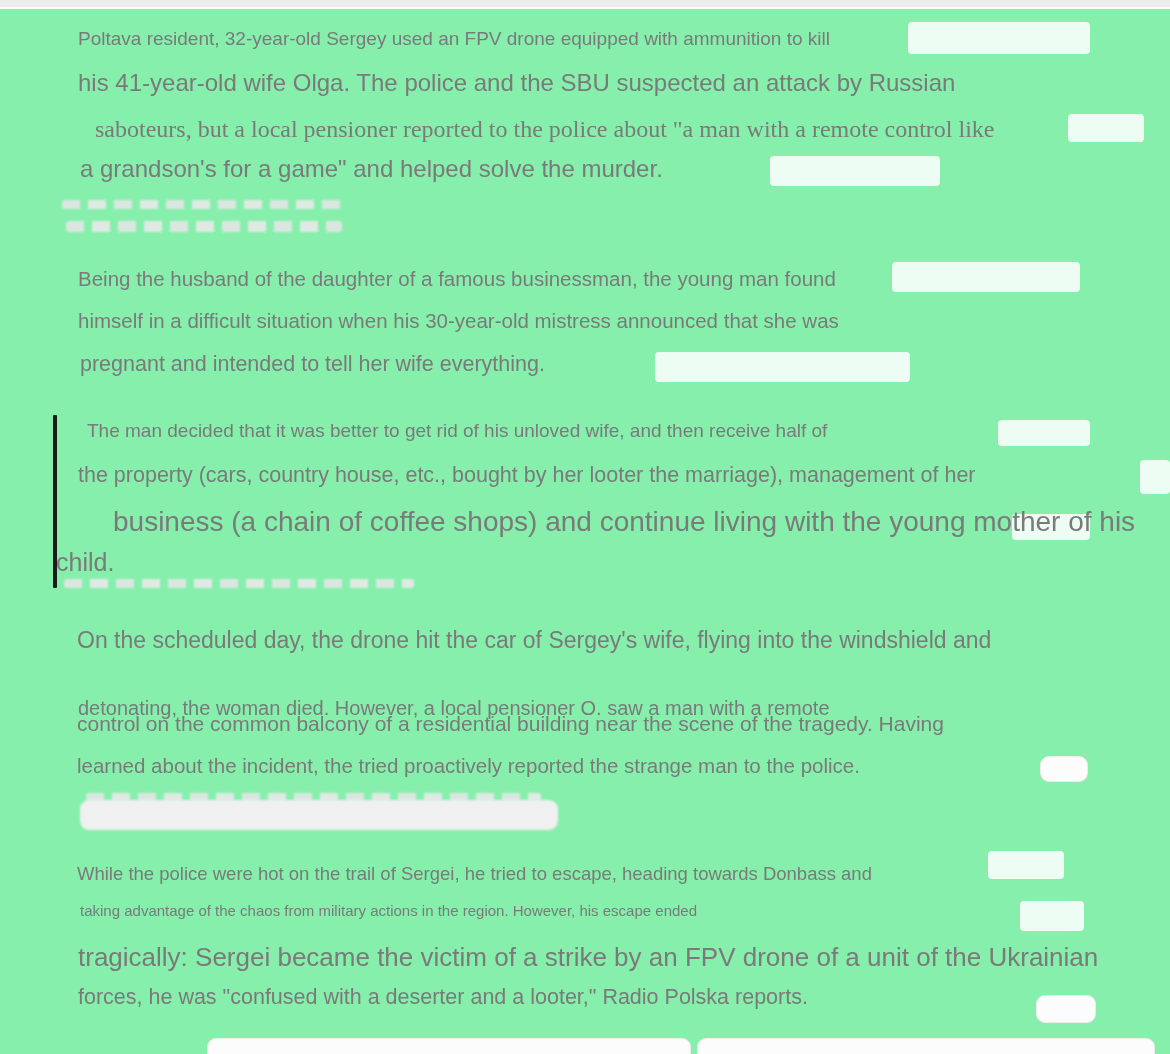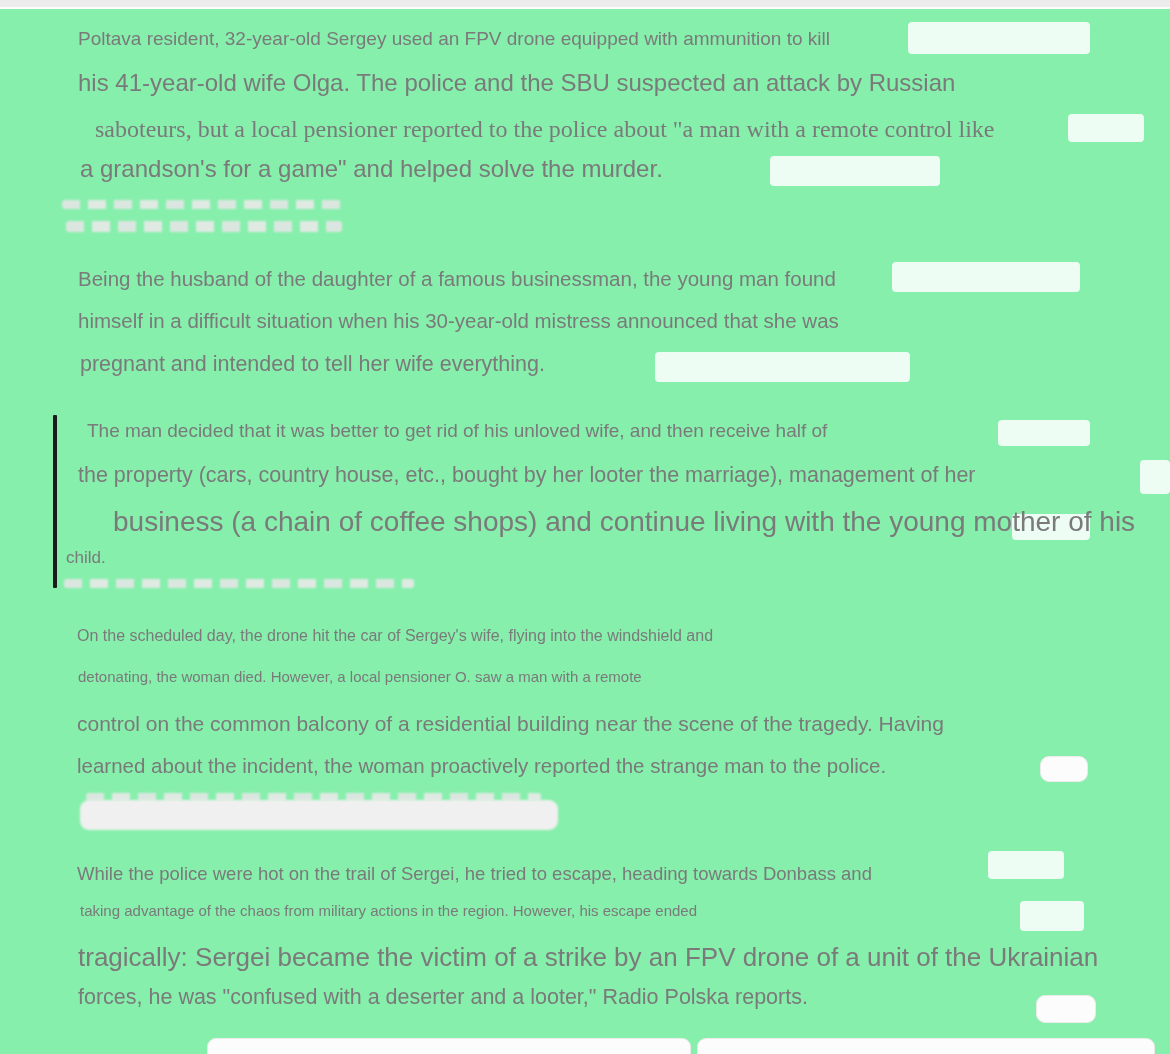--- a/index.html
+++ b/index.html
@@ -97,28 +97,28 @@
     <div class="line" style="top:266px;left:78px;font-size:20.5px;">Being the husband of the daughter of a famous businessman, the young man found</div>
     <div class="line" style="top:308px;left:78px;font-size:20.5px;">himself in a difficult situation when his 30-year-old mistress announced that she was</div>
     <div class="line" style="top:351px;left:80px;font-size:21.5px;">pregnant and intended to tell her wife everything.</div>
   </div>
 
   <div>
     <div class="quote-bar"></div>
     <div class="line" style="top:419px;left:75px;font-size:19px;margin-left:12px;">The man decided that it was better to get rid of his unloved wife, and then receive half of</div>
     <div class="line" style="top:462px;left:78px;font-size:21.5px;">the property (cars, country house, etc., bought by her looter the marriage), management of her</div>
     <div class="line" style="top:504px;left:76px;font-size:28px;margin-left:37px;">business (a chain of coffee shops) and continue living with the young mother of his</div>
-    <div class="line" style="top:547px;left:66px;font-size:17px;">child.</div>
+    <div class="line" style="top:547px;left:56px;font-size:25px;">child.</div>
   </div>
 
   <div>
-    <div class="line" style="top:626px;left:77px;font-size:16px;">On the scheduled day, the drone hit the car of Sergey's wife, flying into the windshield and</div>
-    <div class="line" style="top:668px;left:78px;font-size:15px;">detonating, the woman died. However, a local pensioner O. saw a man with a remote</div>
+    <div class="line" style="top:626px;left:77px;font-size:23px;">On the scheduled day, the drone hit the car of Sergey's wife, flying into the windshield and</div>
+    <div class="line" style="top:696px;left:78px;font-size:20px;">detonating, the woman died. However, a local pensioner O. saw a man with a remote</div>
     <div class="line" style="top:711px;left:77px;font-size:21px;">control on the common balcony of a residential building near the scene of the tragedy. Having</div>
-    <div class="line" style="top:753px;left:77px;font-size:20.5px;">learned about the incident, the woman proactively reported the strange man to the police.</div>
+    <div class="line" style="top:753px;left:77px;font-size:20.5px;">learned about the incident, the tried proactively reported the strange man to the police.</div>
   </div>
 
   <div>
     <div class="line" style="top:862px;left:77px;font-size:18.5px;">While the police were hot on the trail of Sergei, he tried to escape, heading towards Donbass and</div>
     <div class="line" style="top:902px;left:80px;font-size:15px;">taking advantage of the chaos from military actions in the region. However, his escape ended</div>
     <div class="line" style="top:941px;left:78px;font-size:26px;">tragically: Sergei became the victim of a strike by an FPV drone of a unit of the Ukrainian</div>
     <div class="line" style="top:984px;left:78px;font-size:21.5px;">forces, he was "confused with a deserter and a looter," Radio Polska reports.</div>
   </div>
 
 </div>

